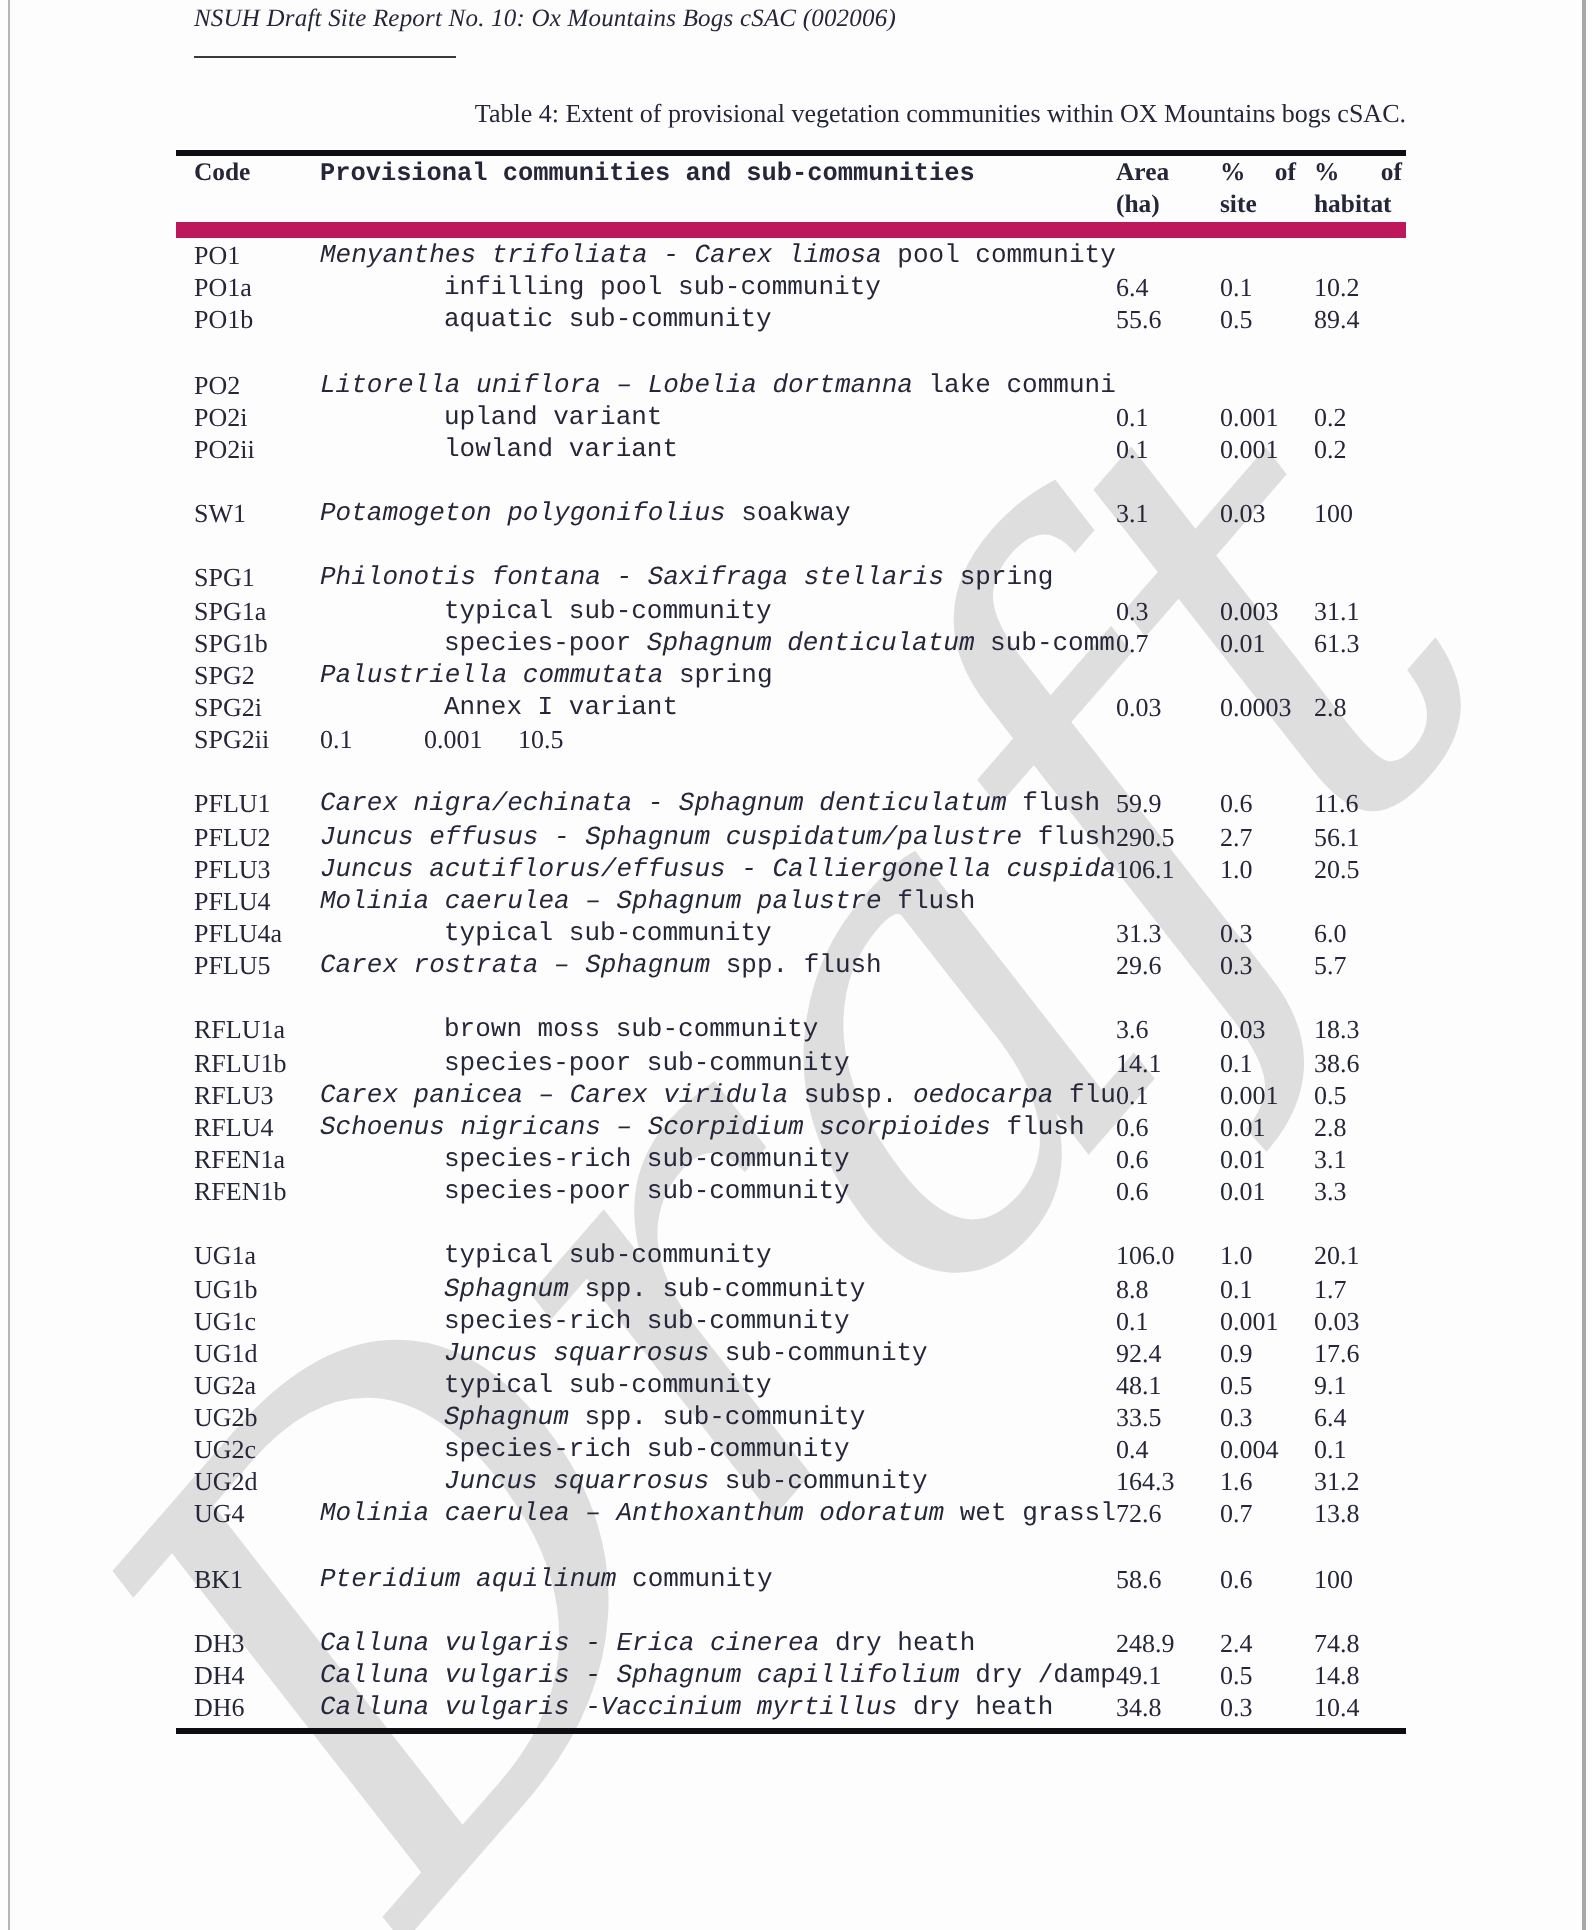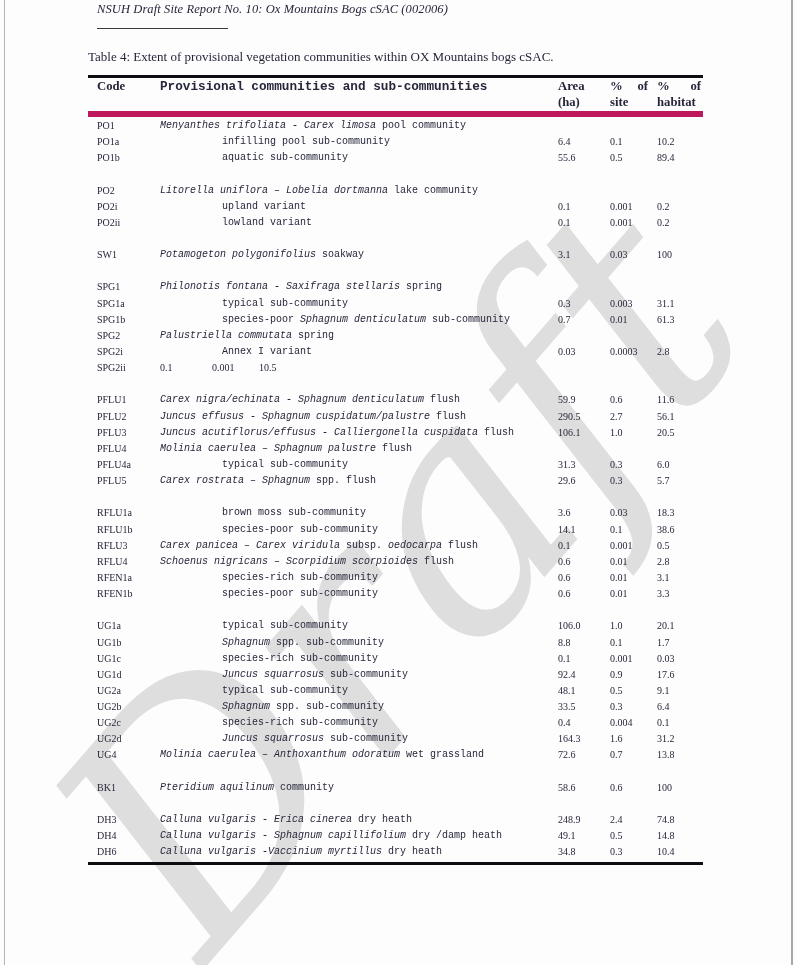--- a/index.html
+++ b/index.html
@@ -27,40 +27,40 @@
   .report-header {
     position:absolute; left:97px; top:2px;
     font-style:italic; font-size:12.5px; letter-spacing:0.1px;
   }
   .header-rule {
     position:absolute; left:97px; top:28px; width:131px;
     border-top:1.4px solid #3a3a3a;
   }
   .caption {
     position:absolute; left:88px; top:49px; width:615px;
-    text-align:left; font-size:13px;
+    text-align:right; font-size:13px;
   }
 
   .veg-table { position:absolute; left:88px; top:75px; width:615px; }
   .thead {
-    border-top:3px solid #0d0d12; border-bottom:6px solid #be185d;
+    border-top:3px solid #0d0d12; border-bottom:8px solid #be185d;
     font-weight:bold; font-size:12.7px; padding:1px 0 1px 0;
   }
   .hrow { display:flex; }
   .hline { line-height:15.5px; }
   .c-code { width:72px; padding-left:9px; flex:none; }
   .c-desc { width:398px; flex:none; overflow:hidden; white-space:nowrap;font-family:Liberation Mono, monospace; }
   .c-area { width:52px; flex:none; }
   .c-site { width:47px; flex:none; }
   .c-hab  { width:46px; flex:none; }
   .sp-site { display:flex; justify-content:space-between; padding-right:9px; }
   .sp-hab  { display:flex; justify-content:space-between; padding-right:2px; }
 
   .tbody { border-bottom:3px solid #0d0d12; padding-top:1px; padding-bottom:2px; }
-  .trow { display:flex; height:16.15px; line-height:16.15px; font-size:10px; }
+  .trow { display:flex; height:16.15px; line-height:16.15px; font-size:13px; }
   .spacer { height:16.15px; }
   .c-desc.sub { padding-left:62px; }
   .i { font-style:italic; }
 </style>
 </head>
 <body>
 
 <div class="page">
 
   <div class="edge-line edge-left"></div>

